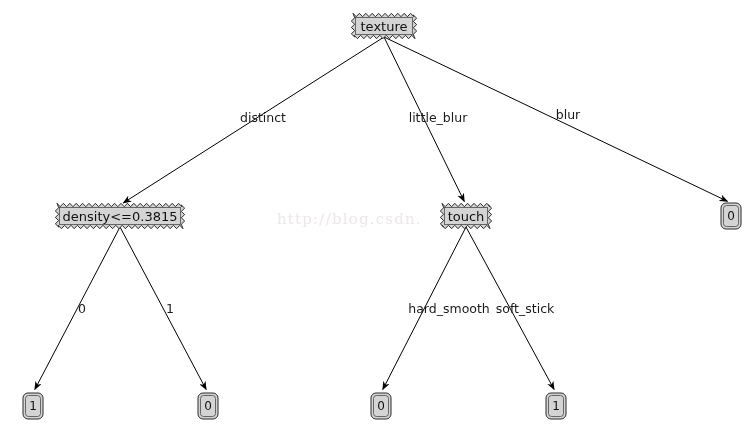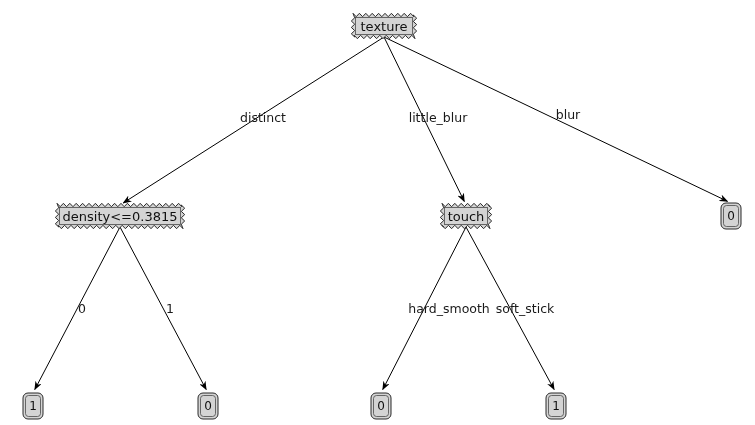--- a/index.html
+++ b/index.html
@@ -64,20 +64,21 @@
     font-size: 12px;
     fill: #101010;
     text-anchor: middle;
   }
 </style>
 </head>
 <body>
 
 <div id="canvas">
 
+  <div class="watermark">http://blog.csdn.</div>
 
   <svg id="tree-svg" viewBox="0 0 755 425">
     <defs>
       <marker id="arrowhead" markerWidth="9" markerHeight="7" refX="8" refY="3.5" orient="auto" markerUnits="userSpaceOnUse">
         <path d="M0,0 L9,3.5 L0,7 L2.6,3.5 Z" fill="#000000"></path>
       </marker>
     </defs>
     <g id="edges-layer">
         <g>
           <line x1="384" y1="37" x2="123.37464595092843" y2="202.85249803122736" class="edge-line" marker-end="url(#arrowhead)"></line>

